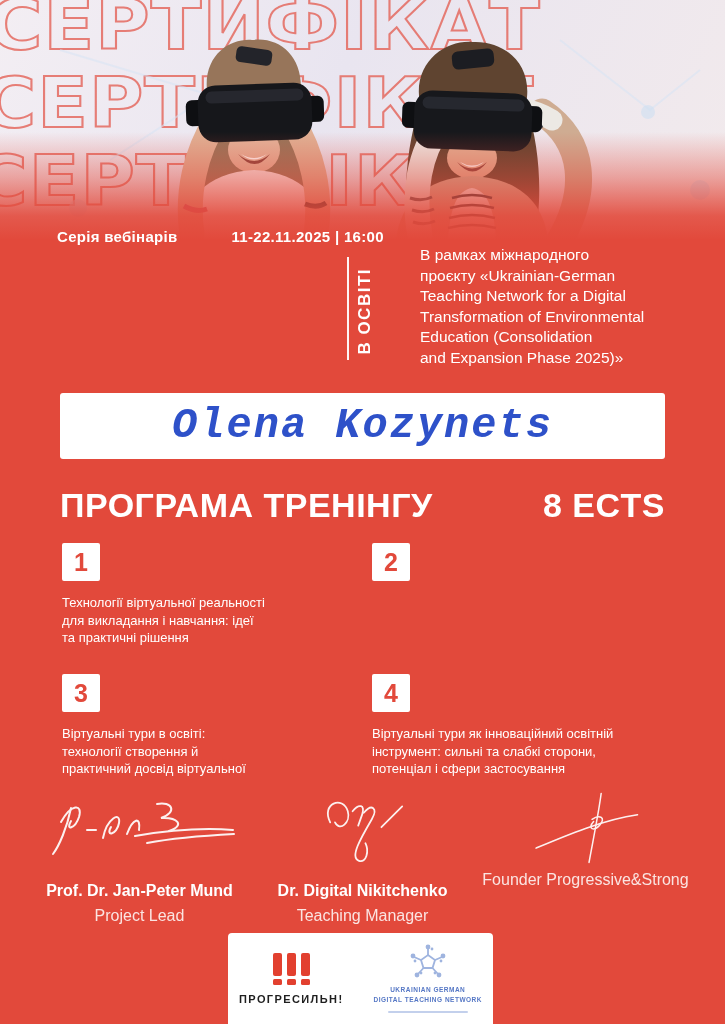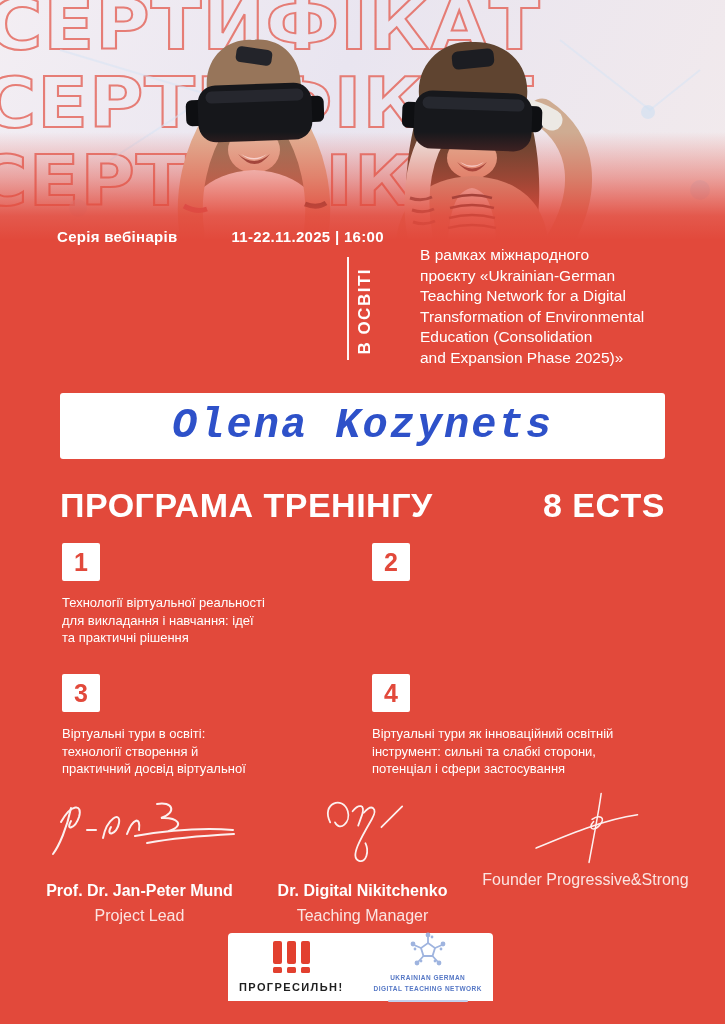--- a/index.html
+++ b/index.html
@@ -47,21 +47,21 @@
   .prog-item .txt{font-size:13px;line-height:1.36;white-space:pre-line;}
 
   
   .sigs{position:absolute;left:28px;top:792px;width:669px;display:flex;justify-content:space-between;}
   .sig{width:225px;text-align:center;}
   .sig svg{display:block;margin:0 auto;}
   .sig .nm{font-size:16px;font-weight:bold;margin-top:18px;}
   .sig .rl{font-size:16px;color:rgba(255,255,255,.85);margin-top:7px;}
 
   
-  .logo-box{position:absolute;left:228px;top:933px;width:265px;height:68px;background:#fff;border-radius:4px 4px 0 0;
+  .logo-box{position:absolute;left:228px;top:933px;width:265px;height:91px;background:#fff;border-radius:4px 4px 0 0;
             display:flex;align-items:center;justify-content:center;gap:30px;}
   .plogo{display:flex;flex-direction:column;align-items:center;gap:8px;}
   .pbars{display:flex;gap:5px;align-items:flex-end;}
   .pbar-col{display:flex;flex-direction:column;gap:3px;align-items:center;}
   .pbar{width:9px;height:23px;background:#E2402F;border-radius:2px;}
   .pdash{width:9px;height:6px;background:#E2402F;border-radius:1.5px;}
   .ptext{font-size:11px;font-weight:bold;color:#1f1f1f;letter-spacing:1.4px;}
   .nlogo{display:flex;flex-direction:column;align-items:center;gap:5px;}
   .ntext{font-size:6.5px;font-weight:bold;color:#5577C5;letter-spacing:.5px;line-height:1.55;text-align:center;}
   .ntag{width:80px;height:2px;background:#C3D0EC;border-radius:1px;margin-top:1px;}

